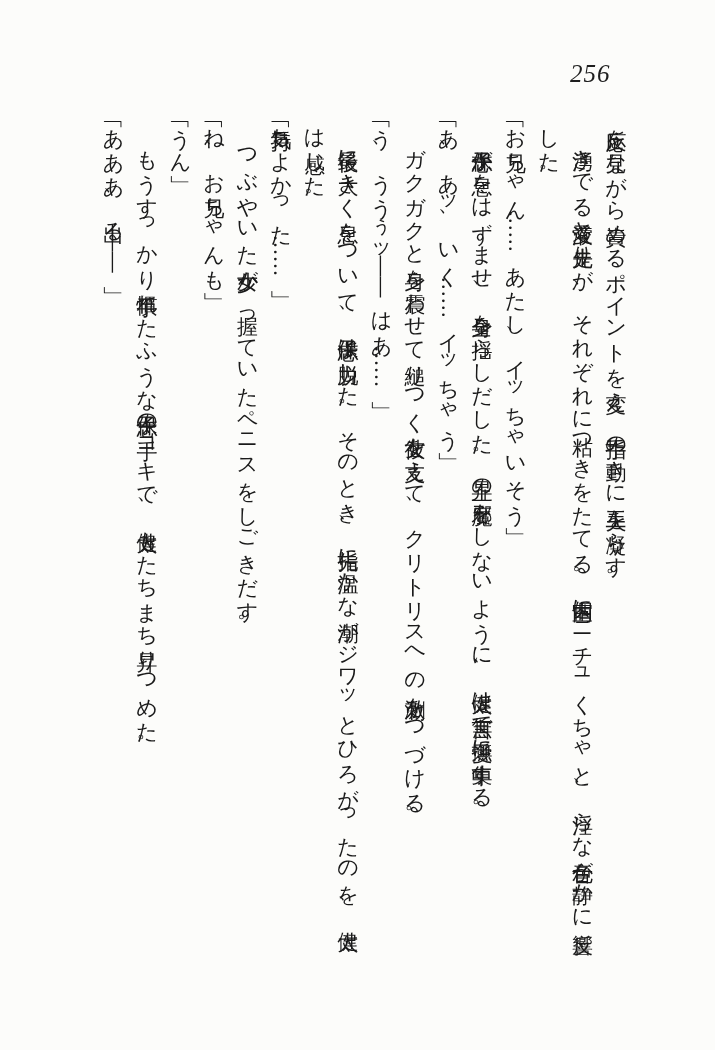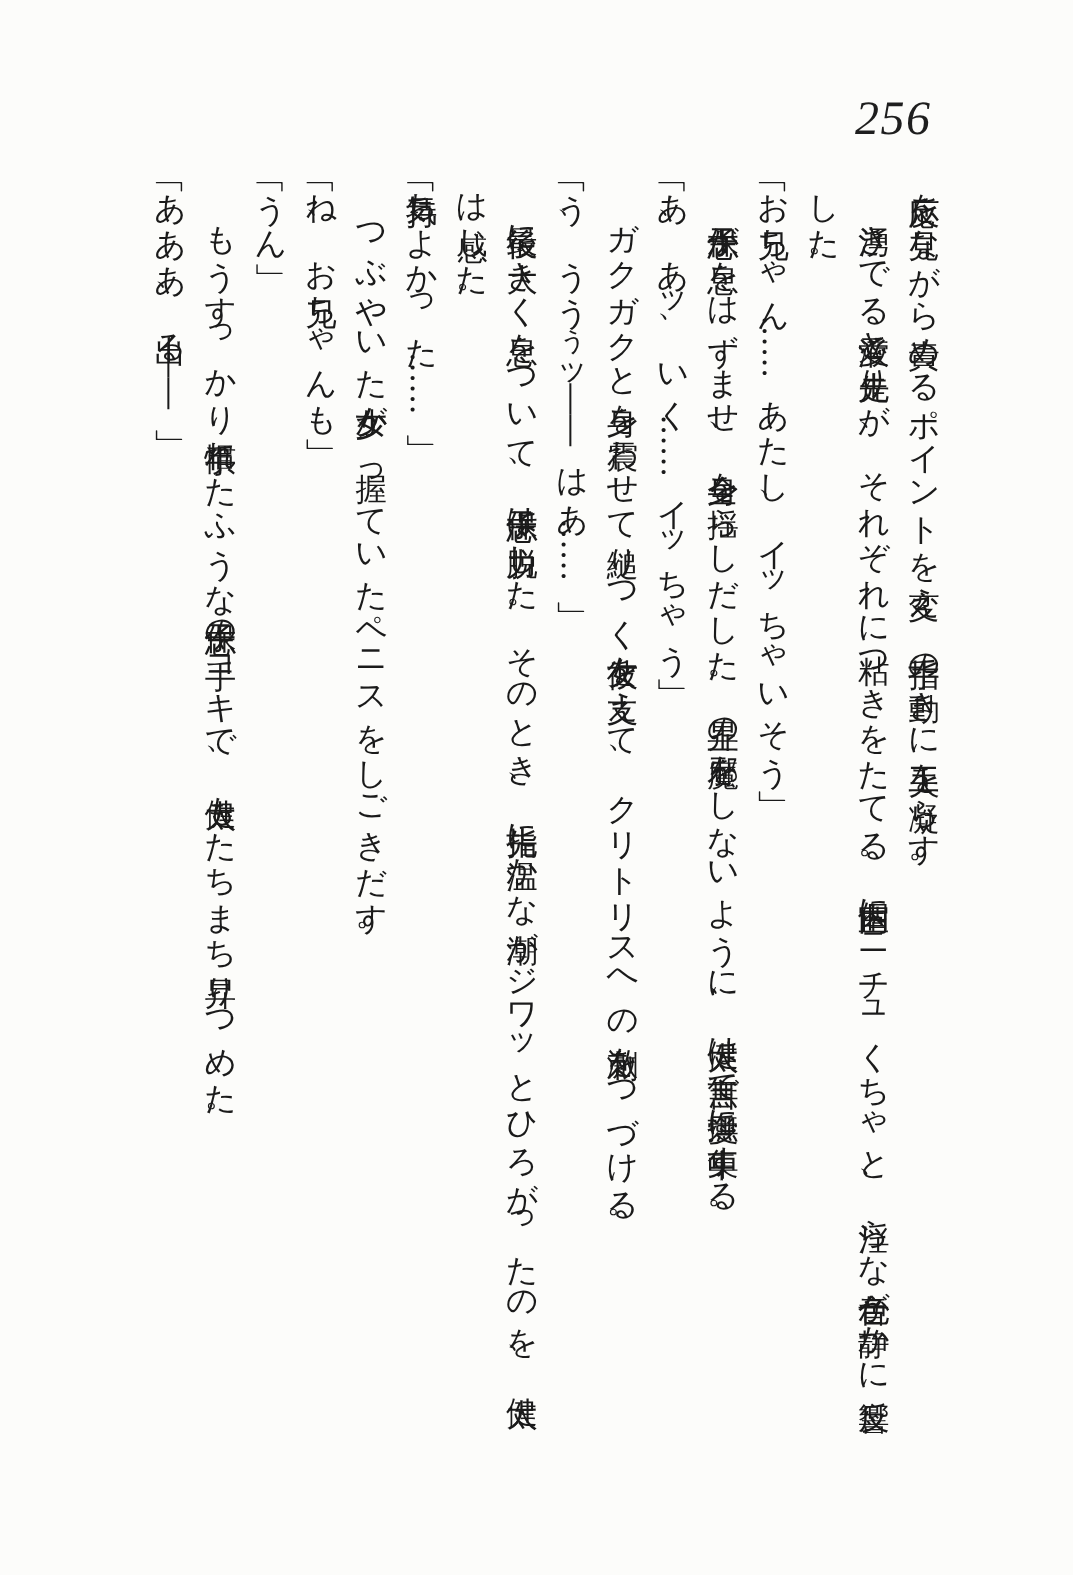--- a/index.html
+++ b/index.html
@@ -11,21 +11,21 @@
     width: 715px;
     height: 1050px;
     background: #fcfcfa;
     overflow: hidden;
     font-family: "DejaVu Serif", serif;
   }
   .page-number {
     position: absolute;
     top: 60px;
     left: 570px;
-    font-size: 32px;
+    font-size: 25px;
     font-style: italic;
     letter-spacing: 1px;
     color: #1e1e1e;
     font-family: "Liberation Serif", serif;
   }
   .text-block {
     position: absolute;
     top: 114px;
     right: 83px;
     height: 810px;

